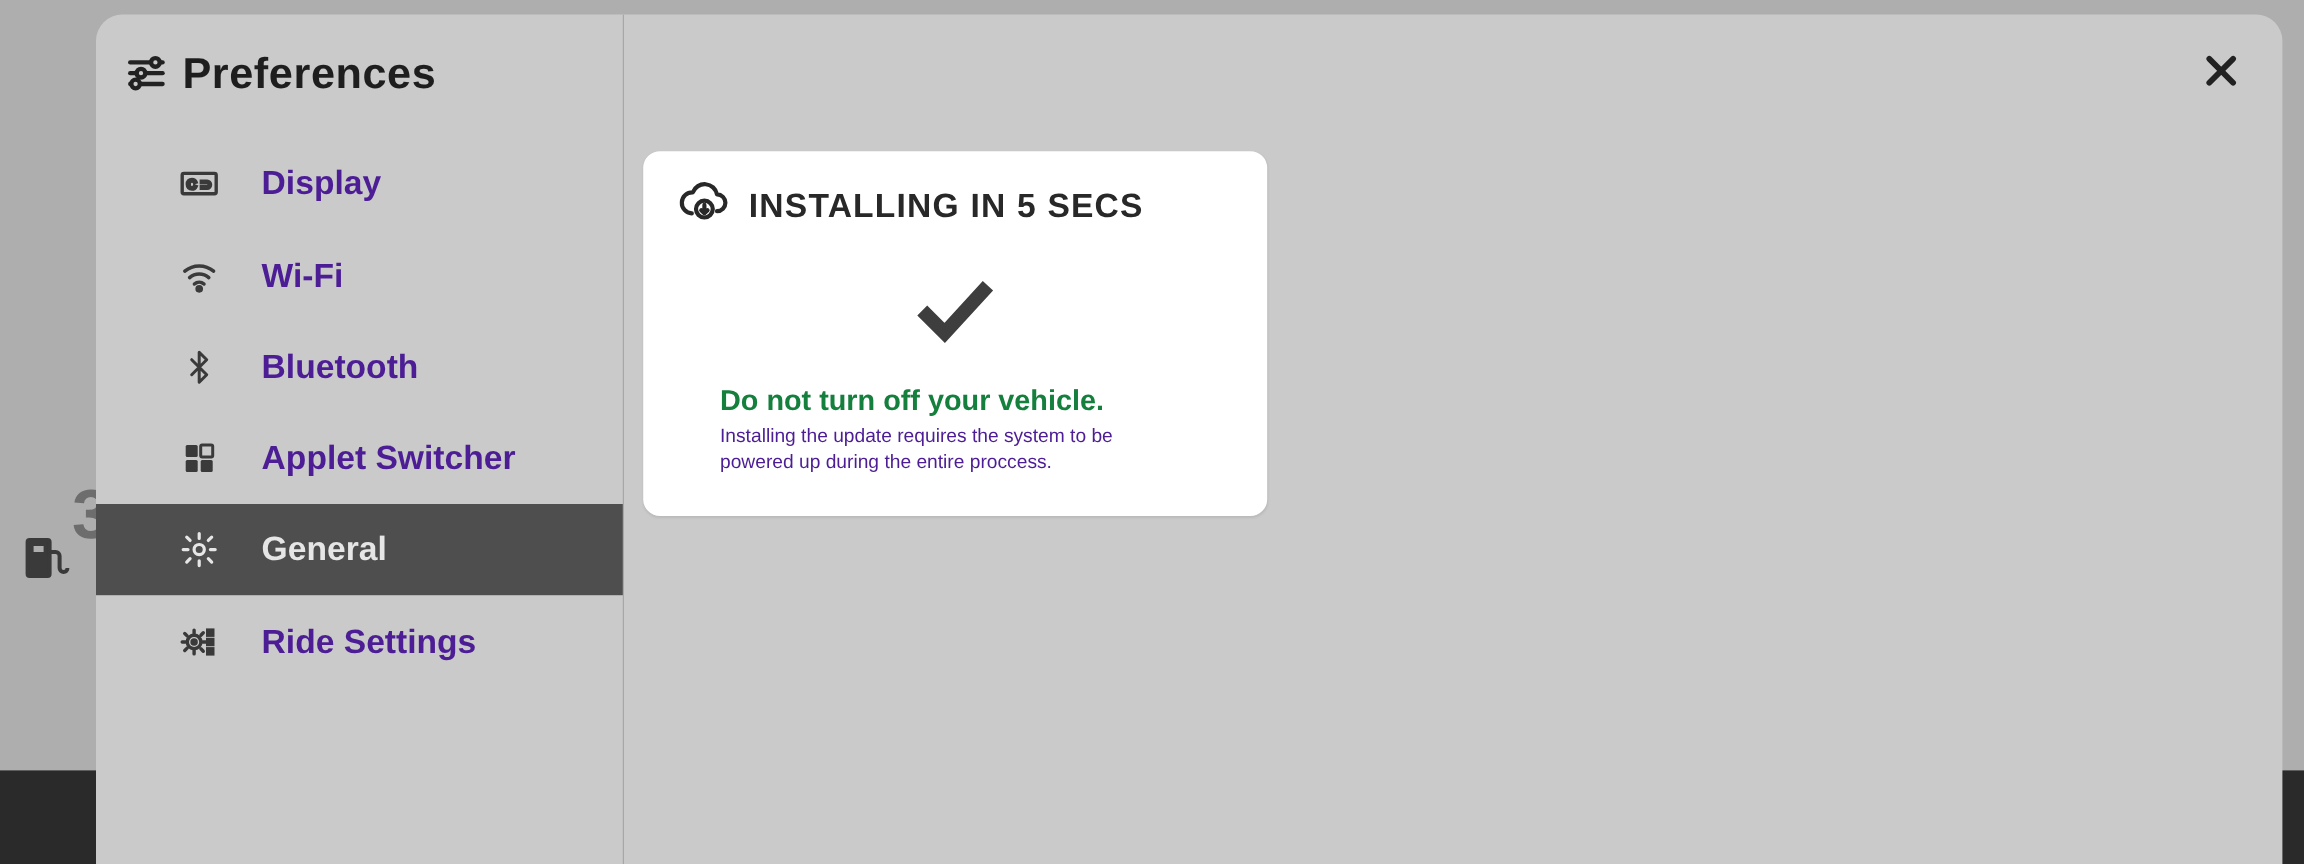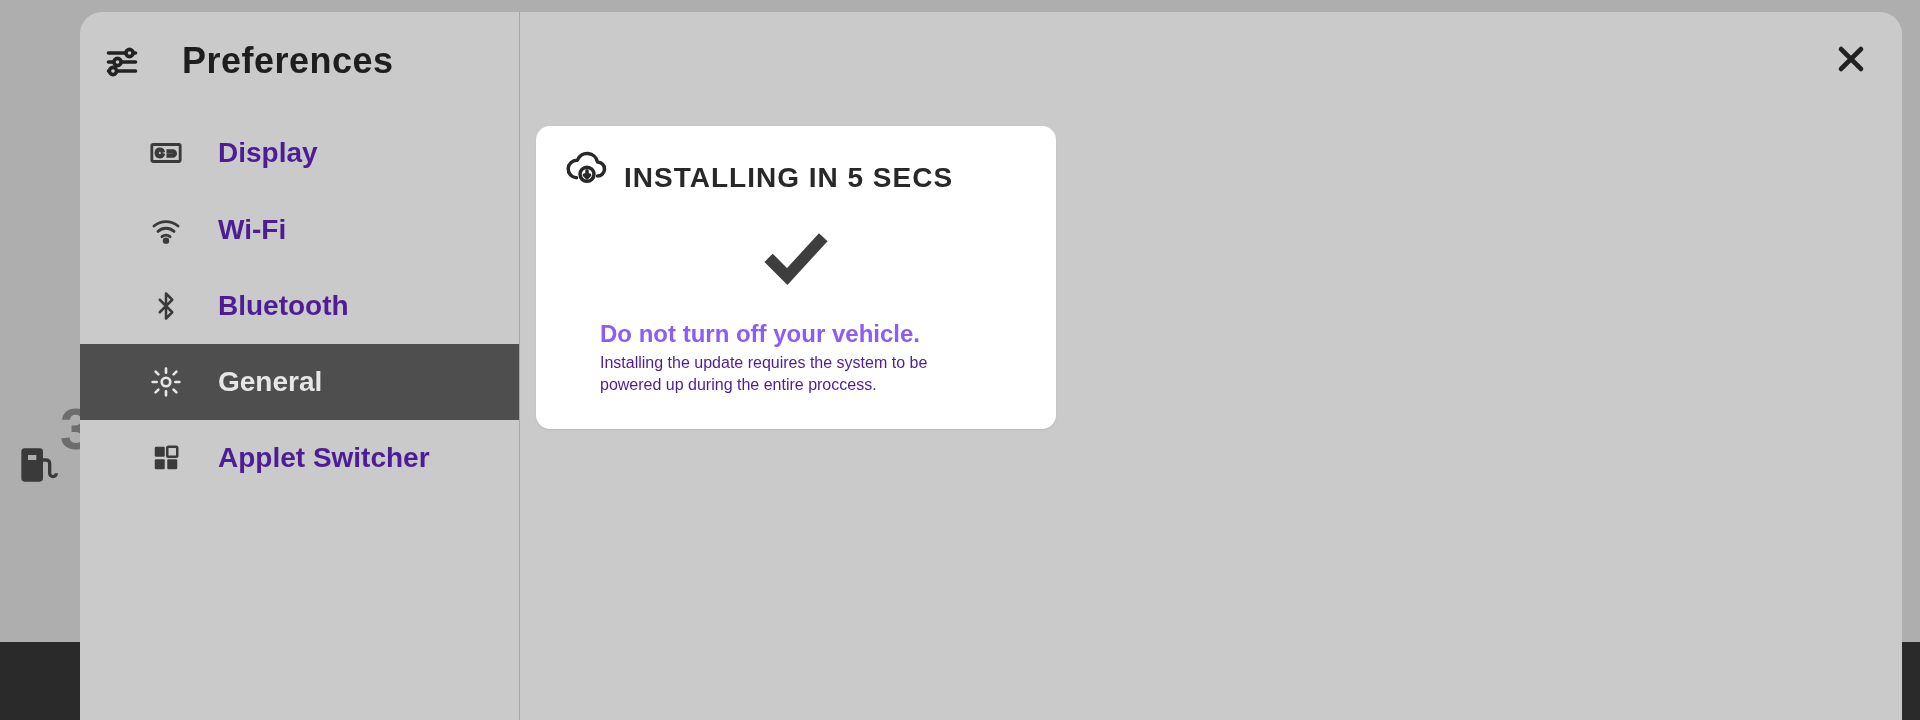--- a/index.html
+++ b/index.html
@@ -46,22 +46,22 @@
   }
 
   .sidebar {
     width: 440px;
     flex: 0 0 440px;
     border-right: 1px solid #a7a7a7;
     padding-top: 22px;
   }
   .sidebar-header {
     display: flex;
-    align-items: flex-end;
-    gap: 42px;
+    align-items: center;
+    gap: 12px;
     padding: 6px 0 32px 24px;
   }
   .sidebar-title {
     font-size: 36px;
     font-weight: 900;
     letter-spacing: 0.5px;
     color: #1e1e1e;
     font-stretch: condensed;
   }
   .nav { list-style: none; }
@@ -106,21 +106,21 @@
     left: 16px;
     top: 114px;
     width: 520px;
     background: #ffffff;
     border-radius: 14px;
     padding: 22px 30px 34px 30px;
     box-shadow: 0 1px 2px rgba(0,0,0,0.08);
   }
   .card-header {
     display: flex;
-    align-items: flex-end;
+    align-items: center;
     gap: 16px;
     margin-bottom: 30px;
   }
   .card-title {
     font-size: 28px;
     font-weight: 900;
     letter-spacing: 1px;
     color: #282828;
     font-stretch: condensed;
   }
@@ -129,21 +129,21 @@
     justify-content: center;
     margin-bottom: 26px;
     color: #3e3e3e;
   }
   .card-body {
     padding: 0 34px;
   }
   .card-strong {
     font-size: 24px;
     font-weight: 800;
-    color: #8b5cf6;
+    color: #15803d;
     margin-bottom: 4px;
   }
   .card-text {
     font-size: 16px;
     font-weight: 500;
     color: #4c1d95;
     line-height: 1.35;
   }
 </style>
 </head>
@@ -209,42 +209,55 @@
 
       <li class="nav-item">
         <span class="nav-icon">
           <svg width="30" height="30" viewBox="0 0 24 24" fill="none" stroke="currentColor" stroke-width="2" stroke-linejoin="round" stroke-linecap="round">
             <path d="M7 7 L17 17 L12 22 V2 L17 7 L7 17"></path>
           </svg>
         </span>
         <span class="nav-label">Bluetooth</span>
       </li>
 
-      <li class="nav-item active">
-        <span class="nav-icon">
-          <svg width="32" height="32" viewBox="0 0 24 24" fill="none" stroke="currentColor" stroke-width="2">
-            <circle cx="12" cy="12" r="3.2"></circle>
-            <path d="M12 2v3M12 19v3M4.2 4.2l2.1 2.1M17.7 17.7l2.1 2.1M2 12h3M19 12h3M4.2 19.8l2.1-2.1M17.7 6.3l2.1-2.1" stroke-linecap="round"></path>
-          </svg>
-        </span>
-        <span class="nav-label">General</span>
-      </li>
-
       <li class="nav-item">
         <span class="nav-icon">
           <svg width="30" height="30" viewBox="0 0 24 24" fill="currentColor">
             <rect x="3" y="3" width="8" height="8" rx="1"></rect>
             <rect x="13" y="3" width="8" height="8" rx="1" fill="none" stroke="currentColor" stroke-width="2"></rect>
             <rect x="3" y="13" width="8" height="8" rx="1"></rect>
             <rect x="13" y="13" width="8" height="8" rx="1"></rect>
           </svg>
         </span>
         <span class="nav-label">Applet Switcher</span>
       </li>
 
+      <li class="nav-item active">
+        <span class="nav-icon">
+          <svg width="32" height="32" viewBox="0 0 24 24" fill="none" stroke="currentColor" stroke-width="2">
+            <circle cx="12" cy="12" r="3.2"></circle>
+            <path d="M12 2v3M12 19v3M4.2 4.2l2.1 2.1M17.7 17.7l2.1 2.1M2 12h3M19 12h3M4.2 19.8l2.1-2.1M17.7 6.3l2.1-2.1" stroke-linecap="round"></path>
+          </svg>
+        </span>
+        <span class="nav-label">General</span>
+      </li>
+
+      <li class="nav-item">
+        <span class="nav-icon">
+          <svg width="34" height="34" viewBox="0 0 24 24" fill="none" stroke="currentColor" stroke-width="2">
+            <circle cx="9" cy="12" r="4"></circle>
+            <circle cx="9" cy="12" r="1.2" fill="currentColor"></circle>
+            <path d="M9 5v2M9 17v2M3.5 7l1.4 1.4M13 16l1.4 1.4M2 12h2M14 12h2M3.5 17l1.4-1.4M13 8l1.4-1.4" stroke-linecap="round"></path>
+            <rect x="17" y="5" width="3" height="3" fill="currentColor"></rect>
+            <rect x="17" y="10.5" width="3" height="3" fill="currentColor"></rect>
+            <rect x="17" y="16" width="3" height="3" fill="currentColor"></rect>
+          </svg>
+        </span>
+        <span class="nav-label">Ride Settings</span>
+      </li>
     </ul>
   </aside>
 
   <section class="content">
     <span class="close-x">
       <svg width="34" height="34" viewBox="0 0 24 24" stroke="currentColor" stroke-width="3.4" fill="none" stroke-linecap="round">
         <line x1="5" y1="5" x2="19" y2="19"></line>
           <line x1="19" y1="5" x2="5" y2="19"></line>
       </svg>
     </span>

